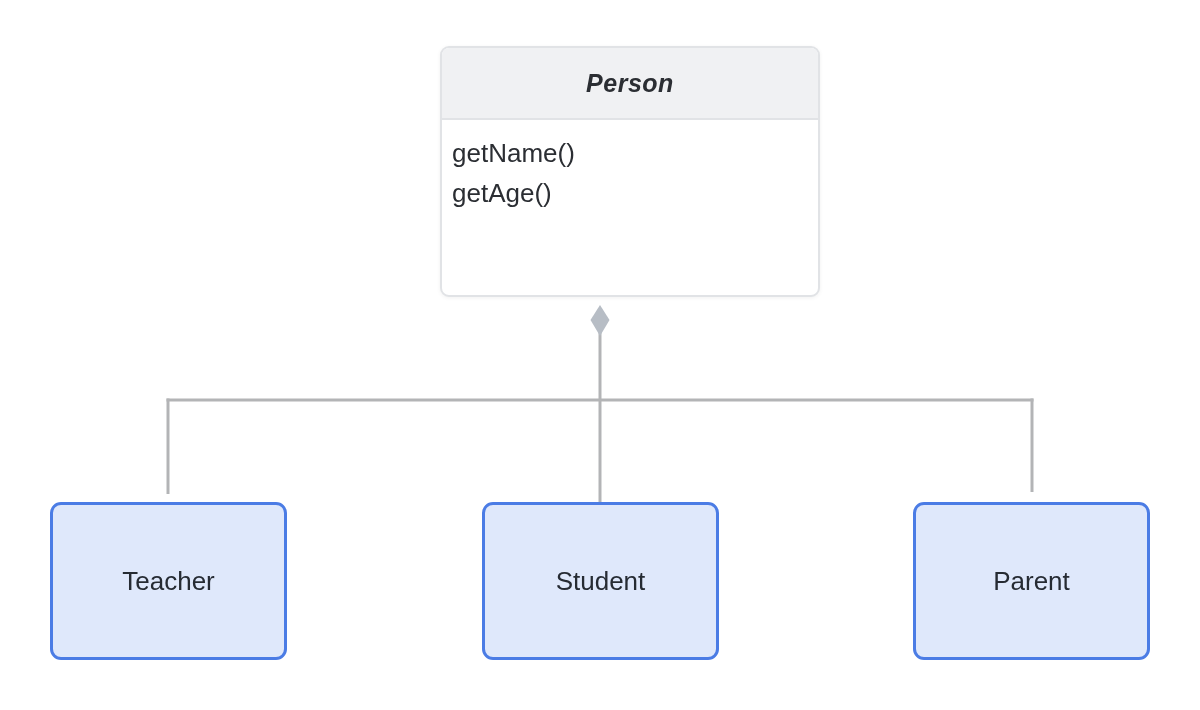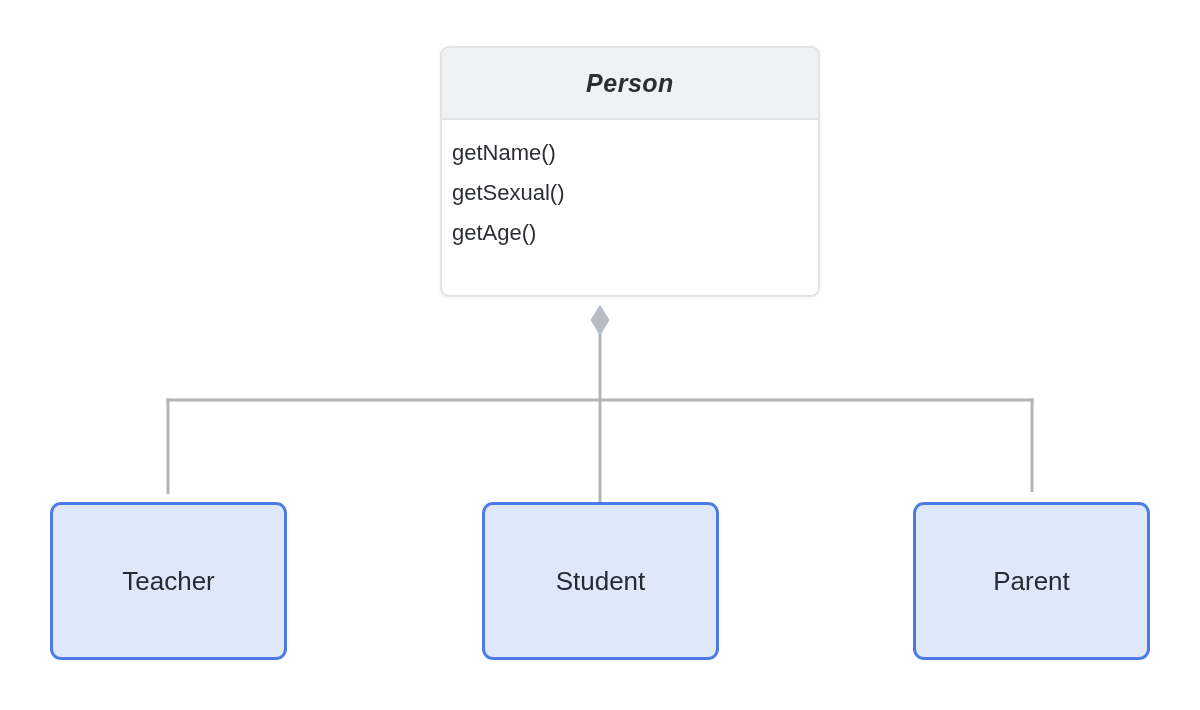--- a/index.html
+++ b/index.html
@@ -48,21 +48,21 @@
     font-style: italic;
     color: var(--class-text, #2b2e33);
     letter-spacing: 0.5px;
   }
   .method-list {
     list-style: none;
     margin: 0;
     padding: 13px 10px 0 10px;
   }
   .method-list li {
-    font-size: 22px;
+    font-size: 26px;
     line-height: 40px;
     color: var(--class-text, #2b2e33);
     white-space: nowrap;
   }
   
   .child-node {
     position: absolute;
     width: 237px;
     height: 158px;
     top: 502px;
@@ -95,21 +95,20 @@
 
     <line x1="1032" y1="398.5" x2="1032" y2="492" stroke="var(--line)" stroke-width="3"></line>
 
     <path d="M600 305 L609.5 320 L600 336 L590.5 320 Z" fill="var(--diamond)"></path>
   </svg>
 
   <div class="class-node">
     <div class="class-header">Person</div>
     <ul class="method-list">
       <li>getName()</li>
-      <li>getSexual()</li>
       <li>getAge()</li>
     </ul>
   </div>
 
   <div class="child-node child-teacher">
     <span>Teacher</span>
   </div>
   <div class="child-node child-student">
     <span>Student</span>
   </div>

